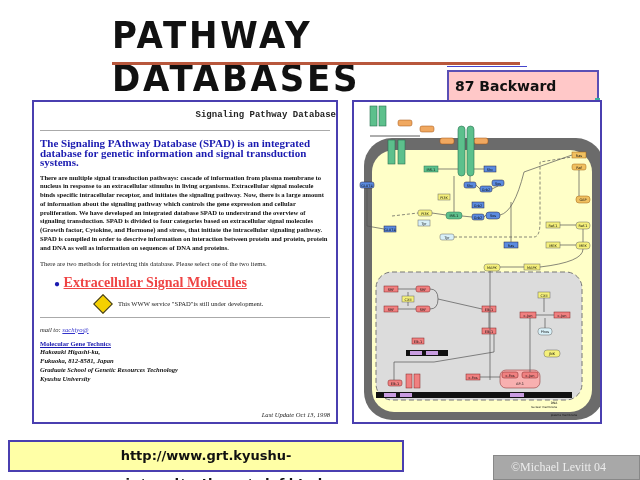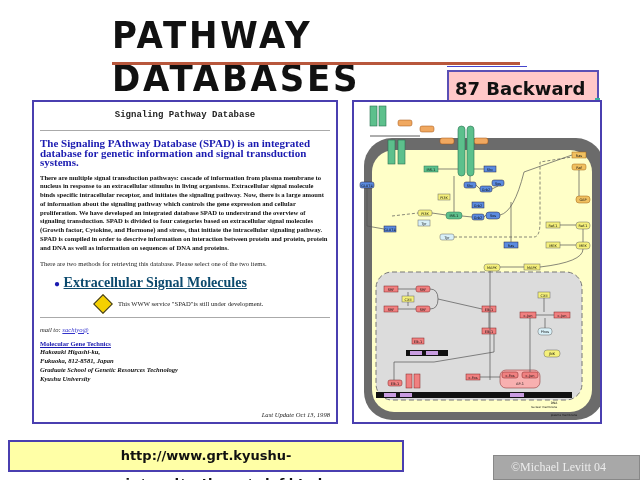--- a/index.html
+++ b/index.html
@@ -1,31 +1,31 @@
 <!DOCTYPE html>
 <html><head>
 <meta charset="utf-8">
 <style>
   html, body { margin:0; padding:0; }
   body { width:640px; height:480px; background:#ffffff; position:relative; overflow:hidden; font-family:"Liberation Serif", serif; }
   .title { position:absolute; left:112px; top:14px; width:420px; text-align:left; font-family:"DejaVu Sans", sans-serif; font-weight:bold; font-size:37px; letter-spacing:3px; color:#111; transform:scaleX(0.92); transform-origin:left; }
   .title-underline { position:absolute; left:112px; top:62px; width:408px; height:3px; background:#b8573c; }
   .title-underline2 { position:absolute; left:447px; top:66px; width:80px; height:1px; background:#4444cc; }
-  .back-btn { position:absolute; left:447px; top:70px; width:152px; height:32px; background:#ffc8c8; border:2px solid #5a4fb5; box-sizing:border-box; font-family:"DejaVu Sans", sans-serif; font-weight:bold; font-size:18px; padding:6px 0 0 6px; color:#111; cursor:pointer; }
+  .back-btn { position:absolute; left:447px; top:70px; width:152px; height:32px; background:#ffc8c8; border:2px solid #5a4fb5; box-sizing:border-box; font-family:"DejaVu Sans", sans-serif; font-weight:bold; font-size:14px; padding:6px 0 0 6px; color:#111; cursor:pointer; }
   .back-btn .dot { position:absolute; right:-3px; bottom:-3px; width:5px; height:5px; background:#3ab0a0; }
 
   .panel-left { position:absolute; left:32px; top:100px; width:306px; height:324px; border:2px solid #4a3fb0; box-sizing:border-box; background:#fff; }
-  .lp-title { text-align:center; font-family:"Liberation Mono", monospace; font-weight:bold; font-size:9px; margin-top:8px; color:#222; }
+  .lp-title { text-align:right; font-family:"Liberation Mono", monospace; font-weight:bold; font-size:9px; margin-top:8px; color:#222; }
   .lp-hr { height:1px; background:#aaa; margin:10px 6px 8px 6px; }
   .lp-lead { color:#1a1ab0; font-weight:bold; font-size:11px; margin:0 6px; line-height:9.5px; }
   .lp-body { color:#111; font-weight:bold; font-size:6.6px; margin:6px 6px 0 6px; line-height:8.8px; }
   .lp-select { font-size:6.6px; margin:7px 6px 0 6px; color:#222; }
   .lp-link-row { margin:8px 0 0 20px; font-size:14px; font-weight:bold; }
   .lp-link-row .bullet { color:#1a1ab0; font-size:10px; vertical-align:middle; }
-  .lp-link-row a { color:#0c4a6e; text-decoration:underline; cursor:pointer; }
+  .lp-link-row a { color:#ef4444; text-decoration:underline; cursor:pointer; }
   .lp-dev { margin:6px 0 0 62px; font-size:6.6px; display:flex; align-items:center; gap:4px; color:#222; }
   .warn { width:12px; height:12px; background:#f5d000; transform:rotate(45deg); border:1px solid #333; display:inline-block; margin-right:4px; }
   .lp-hr2 { height:1px; background:#aaa; margin:6px 6px 8px 6px; }
   .lp-mail { font-size:6.6px; font-style:italic; margin:0 6px; color:#222; }
   .lp-mail a { color:#3333cc; text-decoration:underline; cursor:pointer; }
   .lp-org { margin:7px 6px 0 6px; font-size:6.6px; line-height:8.8px; font-style:italic; font-weight:bold; color:#111; }
   .lp-org a { color:#1a1ab0; font-style:normal; text-decoration:underline; cursor:pointer; }
   .lp-update { position:absolute; right:6px; bottom:4px; font-size:6.6px; font-style:italic; color:#222; }
 
   .panel-right { position:absolute; left:352px; top:100px; width:250px; height:324px; border:2px solid #4a3fb0; box-sizing:border-box; background:#fff; overflow:hidden; }

